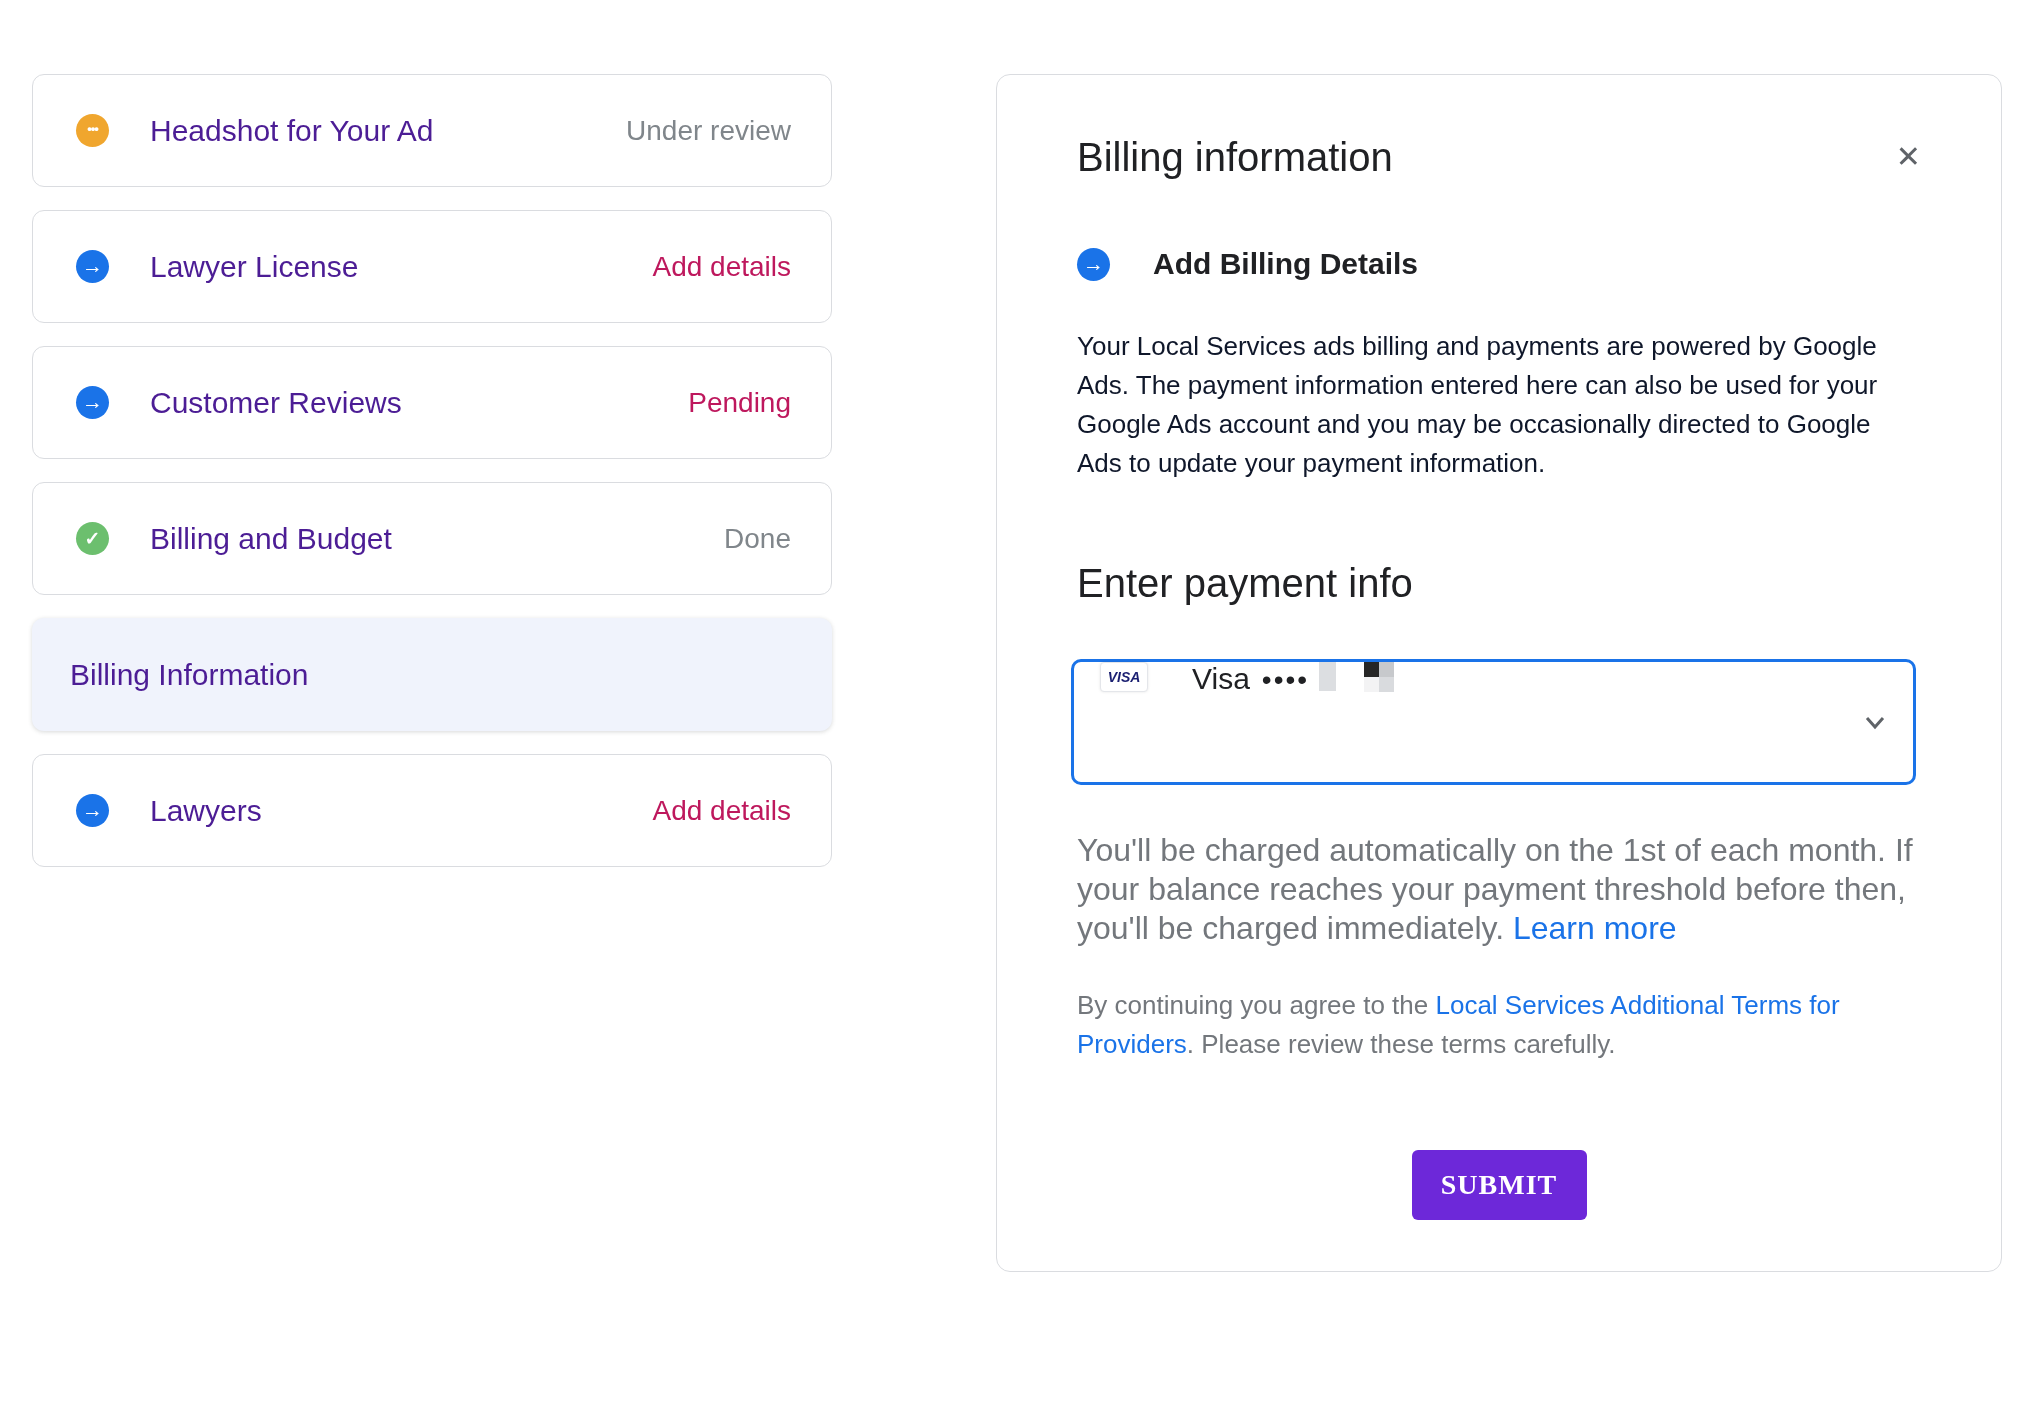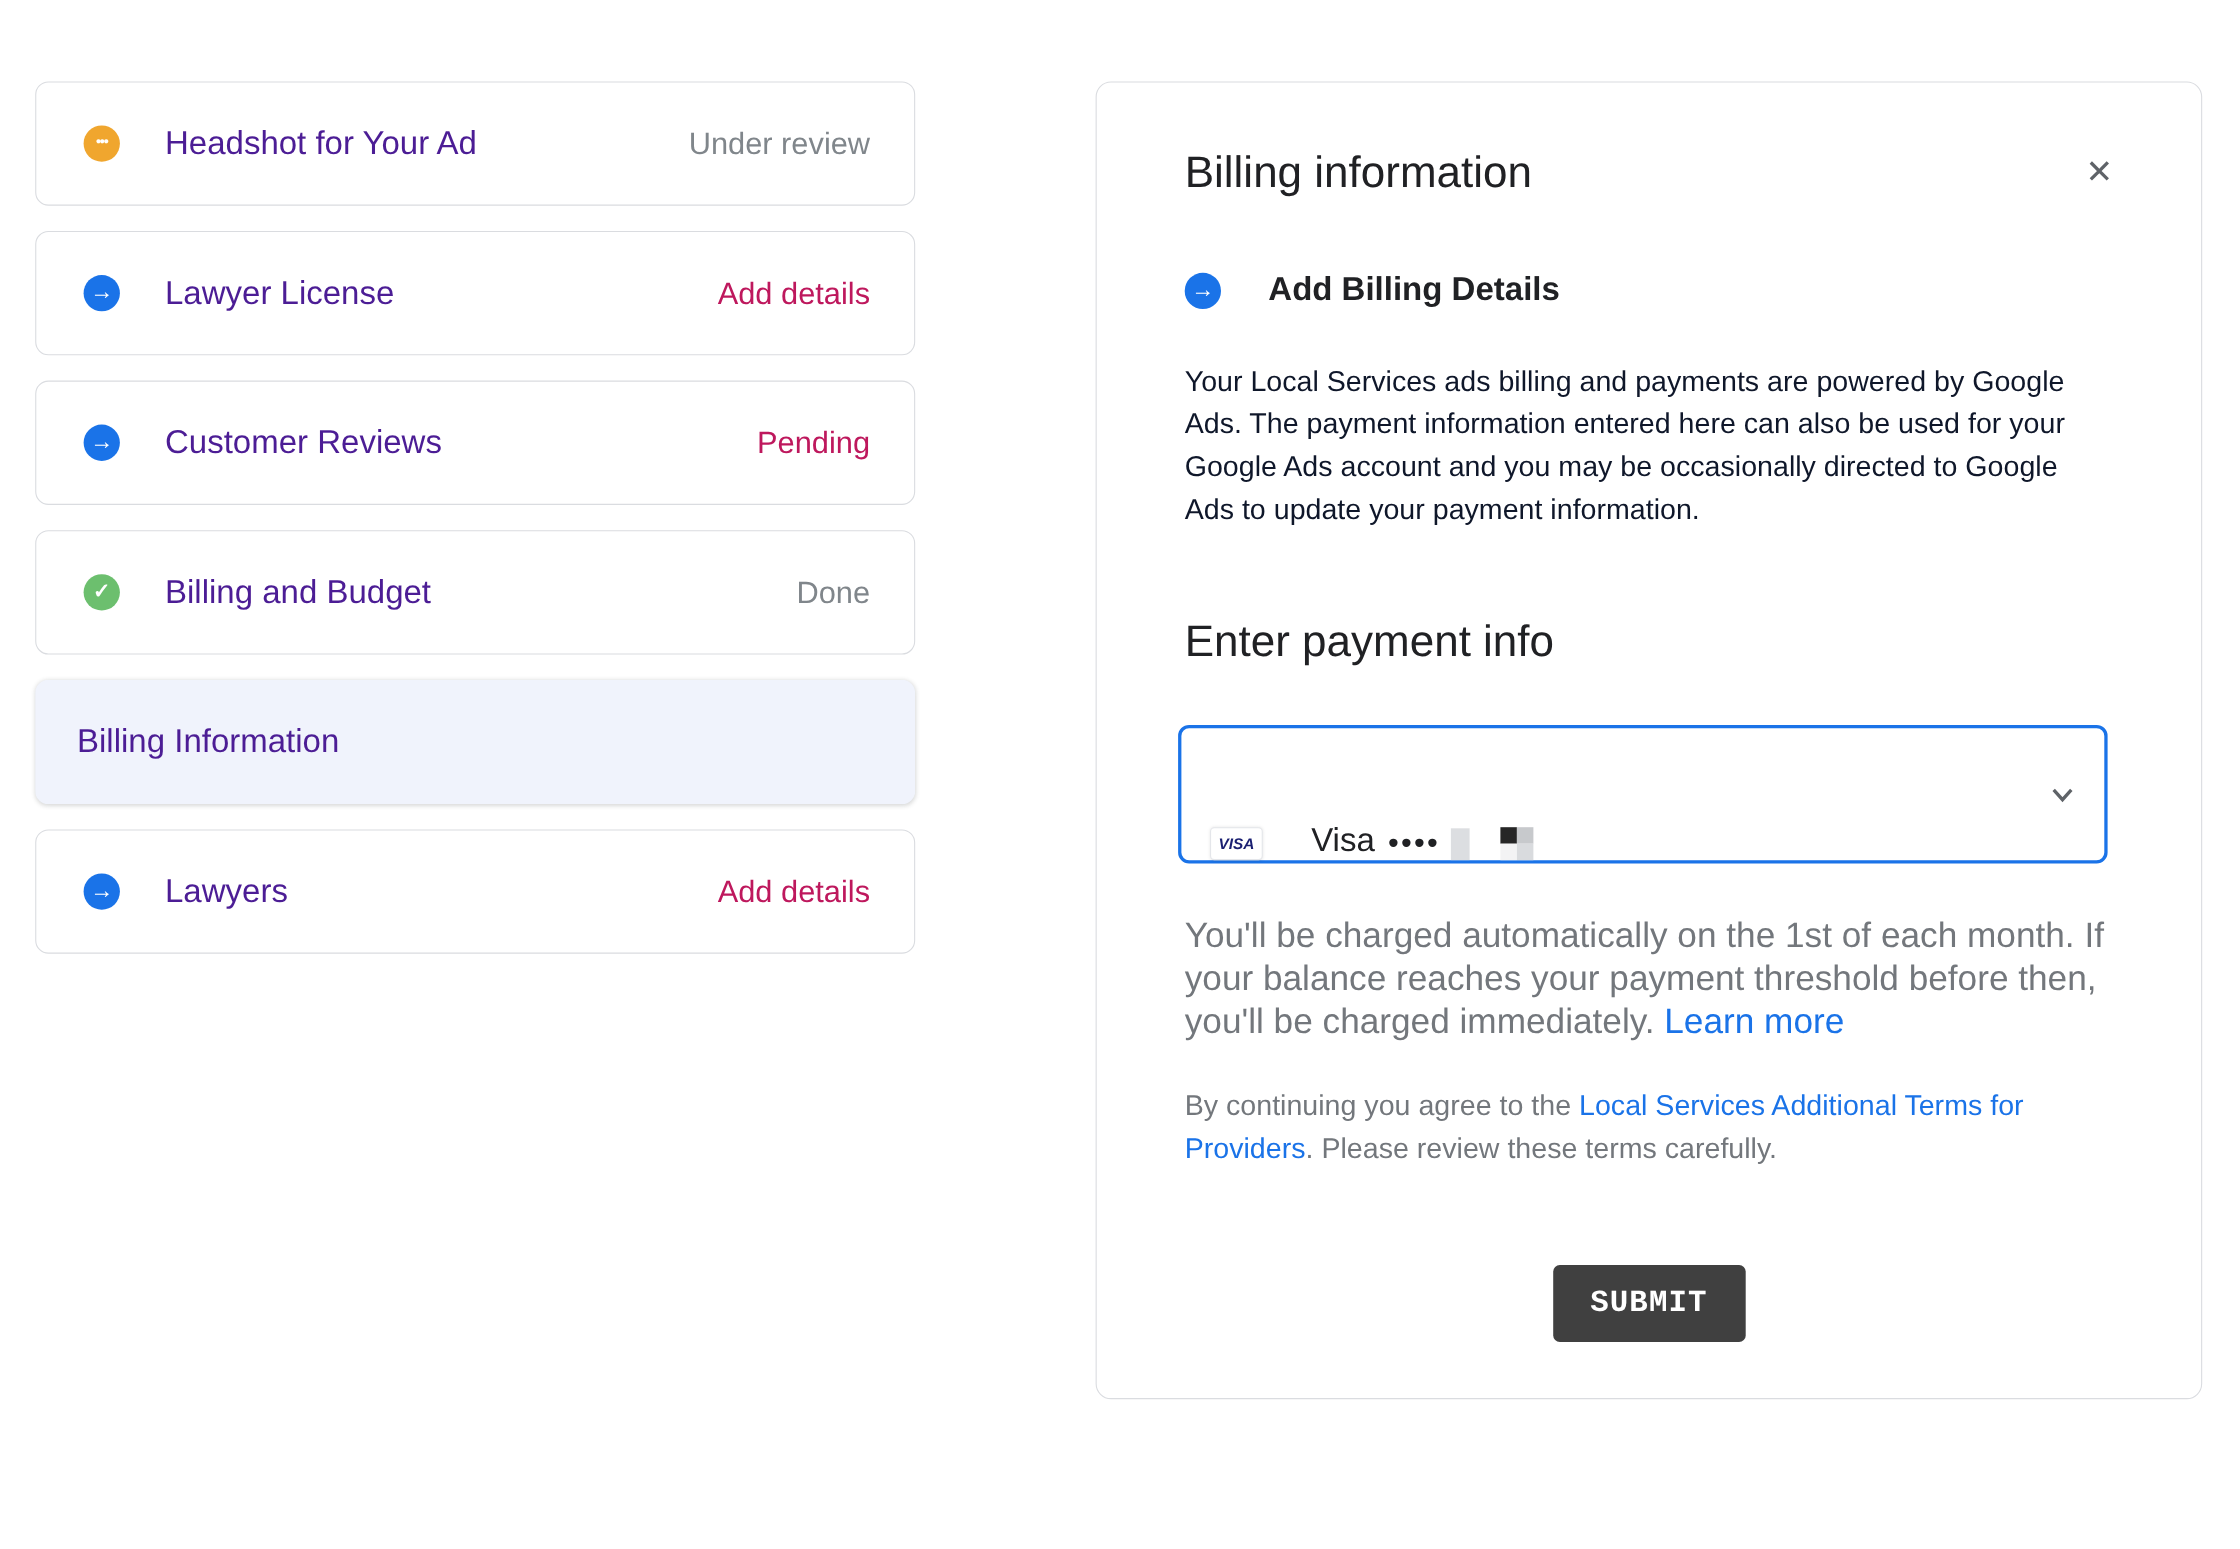--- a/index.html
+++ b/index.html
@@ -39,44 +39,44 @@
 
   .section-row { display:flex; align-items:center; margin-top:66px; }
   .section-heading { font-size:30px; font-weight:700; color:#202124; margin-left:43px; }
 
   .intro { margin-top:46px; font-size:26px; line-height:39px; color:#0f172a; }
 
   .payment-heading { margin-top:76px; font-size:40px; font-weight:400; color:#202124; line-height:48px; }
 
   .dropdown { margin-top:52px; margin-left:-6px; width:845px; height:126px;
     border:3px solid #1a73e8; border-radius:10px; background:#fff;
-    display:flex; align-items:flex-end; padding:0 70px 0 26px;
+    display:flex; align-items:flex-start; padding:0 70px 0 26px;
     position:relative; cursor:pointer; }
   .visa-badge { width:48px; height:30px; background:#fff; border:1px solid #e4e6ea;
     border-radius:4px; box-shadow:0 0 3px rgba(0,0,0,.10);
     display:flex; align-items:center; justify-content:center;
     font-size:14px; font-weight:700; font-style:italic; color:#1a1f71; letter-spacing:0; }
   .pm-text { font-size:30px; color:#202124; margin-left:44px; }
   .pm-dots { font-size:28px; color:#202124; letter-spacing:2px; margin-left:12px; margin-top:2px; }
   .redact-a { width:17px; height:29px; background:#c9ccd1; opacity:.65; margin-left:10px; }
   .mosaic { margin-left:28px; width:30px; height:30px; display:grid;
     grid-template-columns:15px 15px; grid-template-rows:15px 15px; }
   .mosaic i { display:block; }
   .m1 { background:#262626; } .m2 { background:#c7c9cc; }
   .m3 { background:#f3f3f4; } .m4 { background:#d9dbde; }
   .chevron { position:absolute; right:22px; top:50%; transform:translateY(-50%); }
 
   .note { margin-top:46px; font-size:32px; line-height:39px; color:#73777c; }
   .link { color:#1a73e8; text-decoration:none; cursor:pointer; }
   .terms { margin-top:38px; font-size:26px; line-height:39px; color:#73777c; }
 
   .submit-wrap { margin-top:86px; display:flex; justify-content:center; }
-  .submit-btn { width:175px; height:70px; background:#404040; color:#fff;
+  .submit-btn { width:175px; height:70px; background:#6d28d9; color:#fff;
     font-size:28px; font-weight:700; letter-spacing:1px; border:none;
-    border-radius:6px; cursor:pointer; font-family:Liberation Mono, monospace;
+    border-radius:6px; cursor:pointer; font-family:Liberation Serif, serif;
     display:flex; align-items:center; justify-content:center; }
 </style>
 </head>
 <body>
 
 <div class="checklist">
 
   <div class="row">
     <span class="icon-circle icon-orange">
       <span class="glyph-dots">•••</span>

